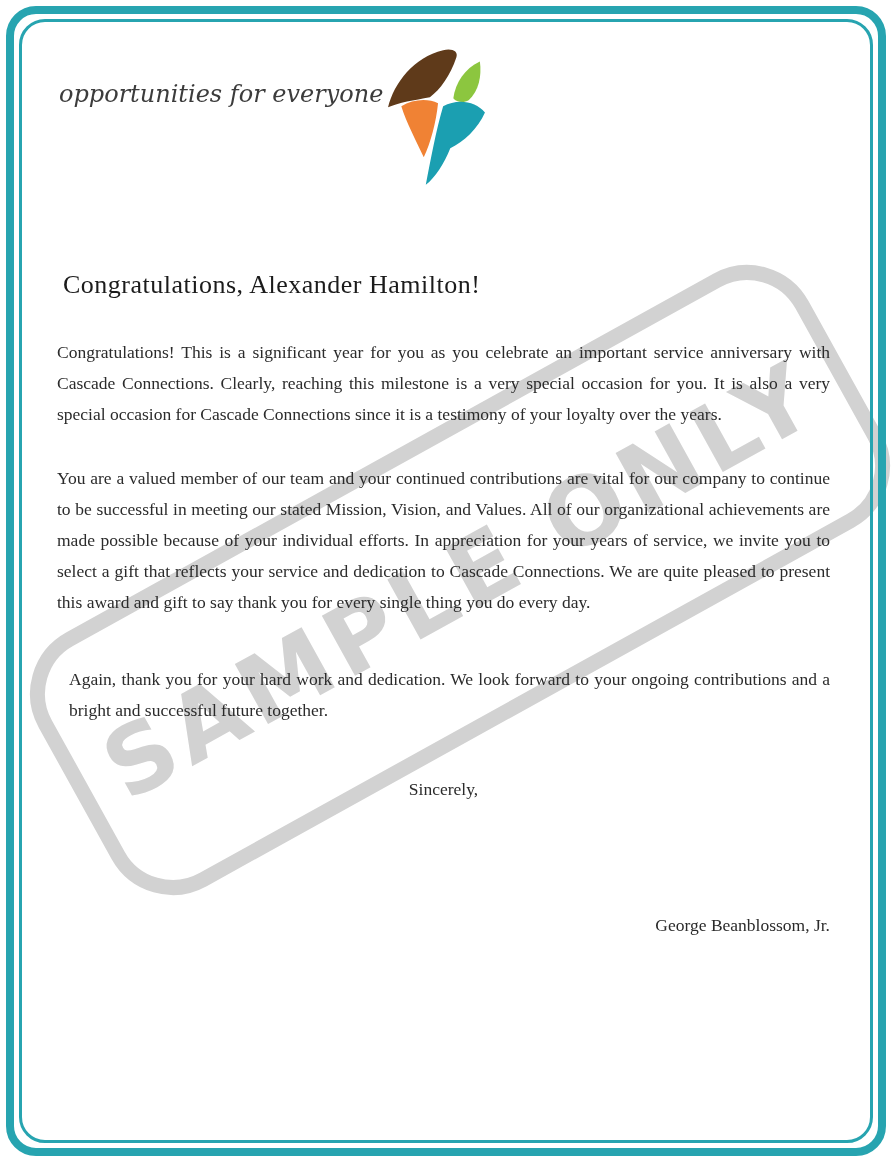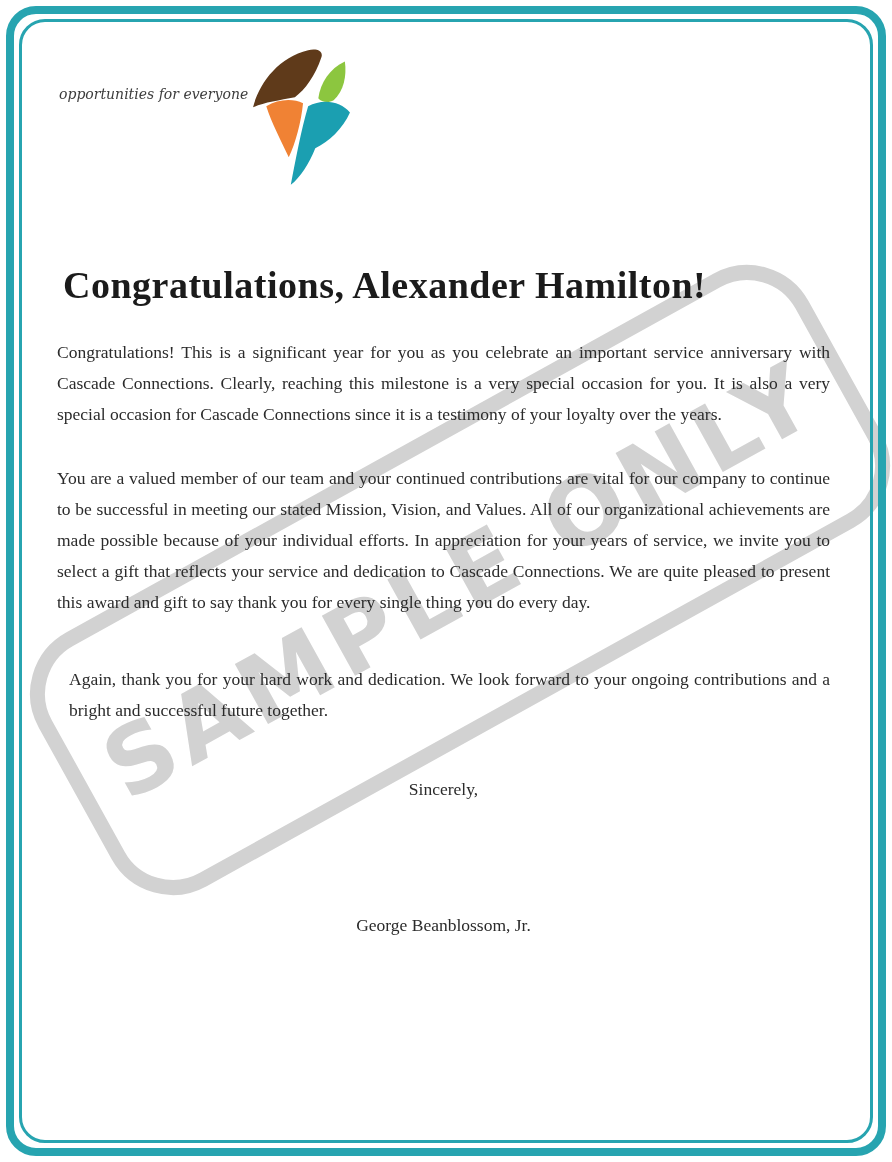--- a/index.html
+++ b/index.html
@@ -51,43 +51,43 @@
   .logo { display:flex; align-items:flex-start; margin:20px 0 0 2px; height:143px; }
   .logo-text { text-align:right; margin-top:36px; }
   .logo-name {
     font-family:"Liberation Sans", sans-serif;
     font-size:28px; line-height:32px;
     letter-spacing:1px; color:#3c3c3c; white-space:nowrap;
   }
   .logo-name .bold { font-weight:700; }
   .logo-tagline {
     font-family:"DejaVu Serif", serif;
-    font-style:italic; font-size:14px; line-height:26px;
+    font-style:italic; font-size:24px; line-height:26px;
     color:#3c3c3c; margin-top:1px;
   }
   .logo-icon { width:102px; height:143px; margin-left:2px; flex:0 0 auto; }
 
   
   h1.letter-heading {
     margin:77px 0 0 6px;
-    font-size:38px; line-height:42px;
-    font-weight:700; color:#1b1b1b;
+    font-size:26px; line-height:42px;
+    font-weight:400; color:#1b1b1b;
     letter-spacing:0.5px;
     white-space:nowrap;
   }
   p {
     margin:0; color:#2b2b2b;
     font-size:17.5px; line-height:31px;
     text-align:justify;
   }
   p.para-1 { margin-top:31px; }
   p.para-2 { margin-top:33px; }
   p.para-3 { margin-top:46px;margin-left:12px; }
   p.closing { margin-top:48px; text-align:center; }
-  p.signature { margin-top:105px; text-align:center; }
+  p.signature { margin-top:105px; text-align:right; }
 </style>
 </head>
 <body>
 
 <div class="page">
 
   <div class="watermark">
     <span>SAMPLE ONLY</span>
   </div>
 

